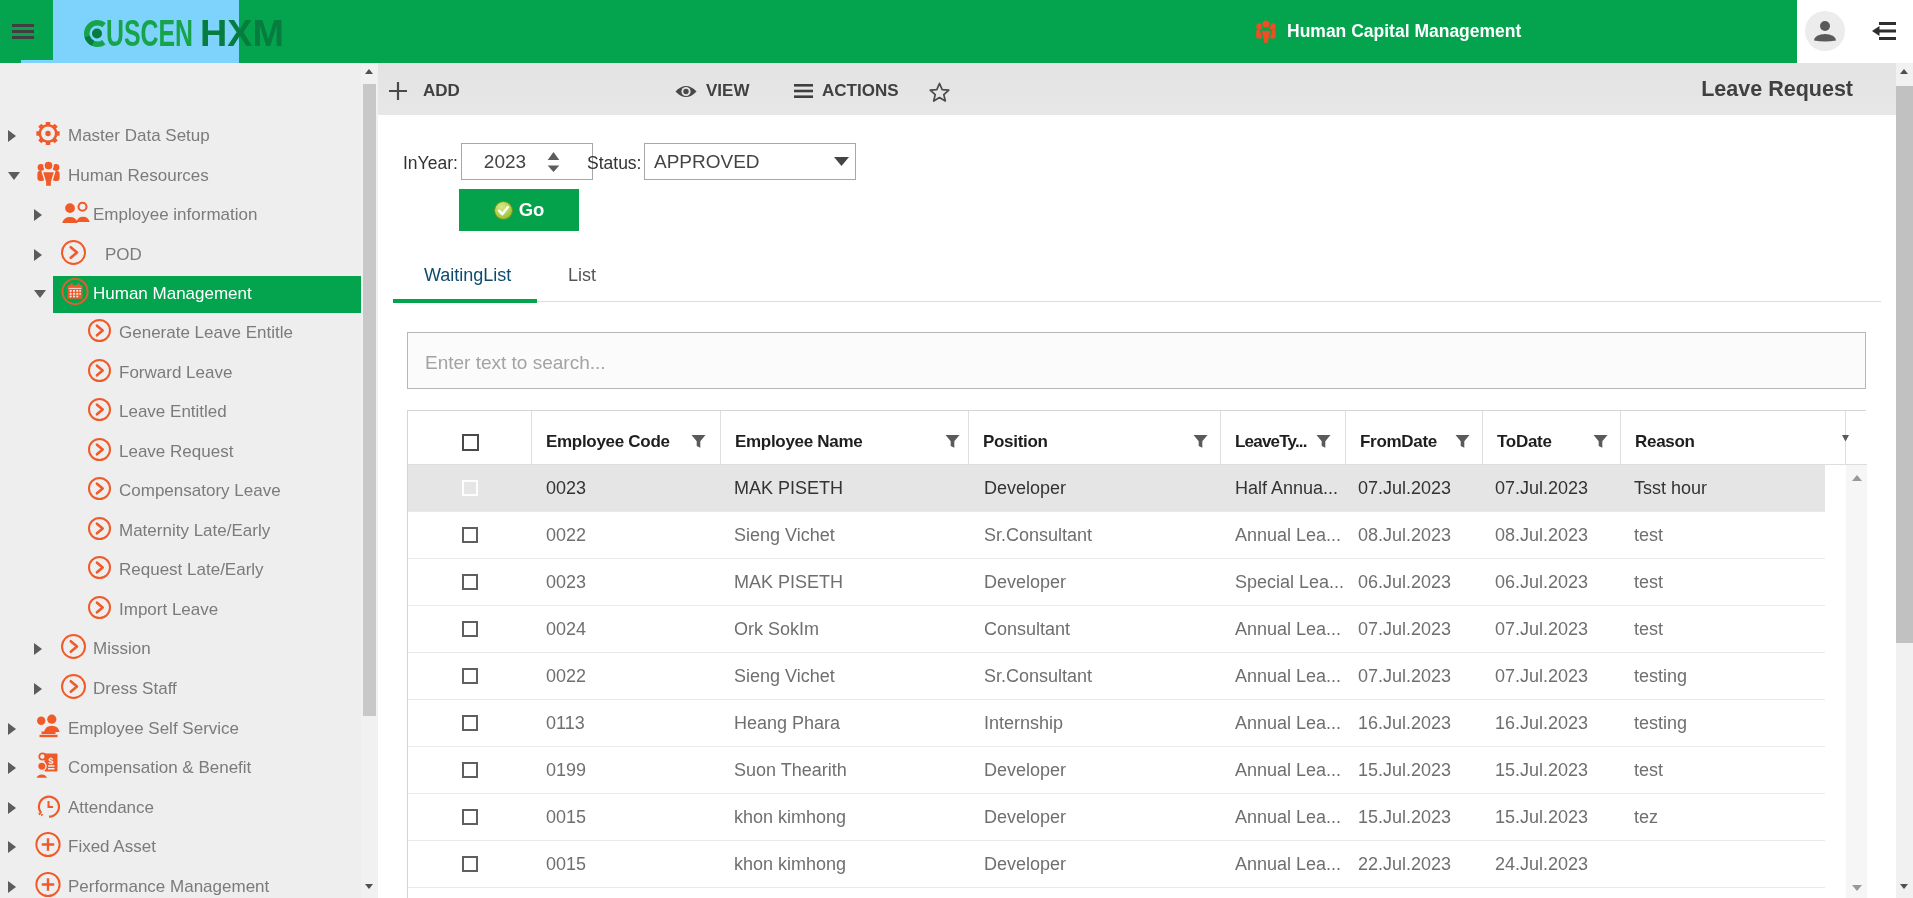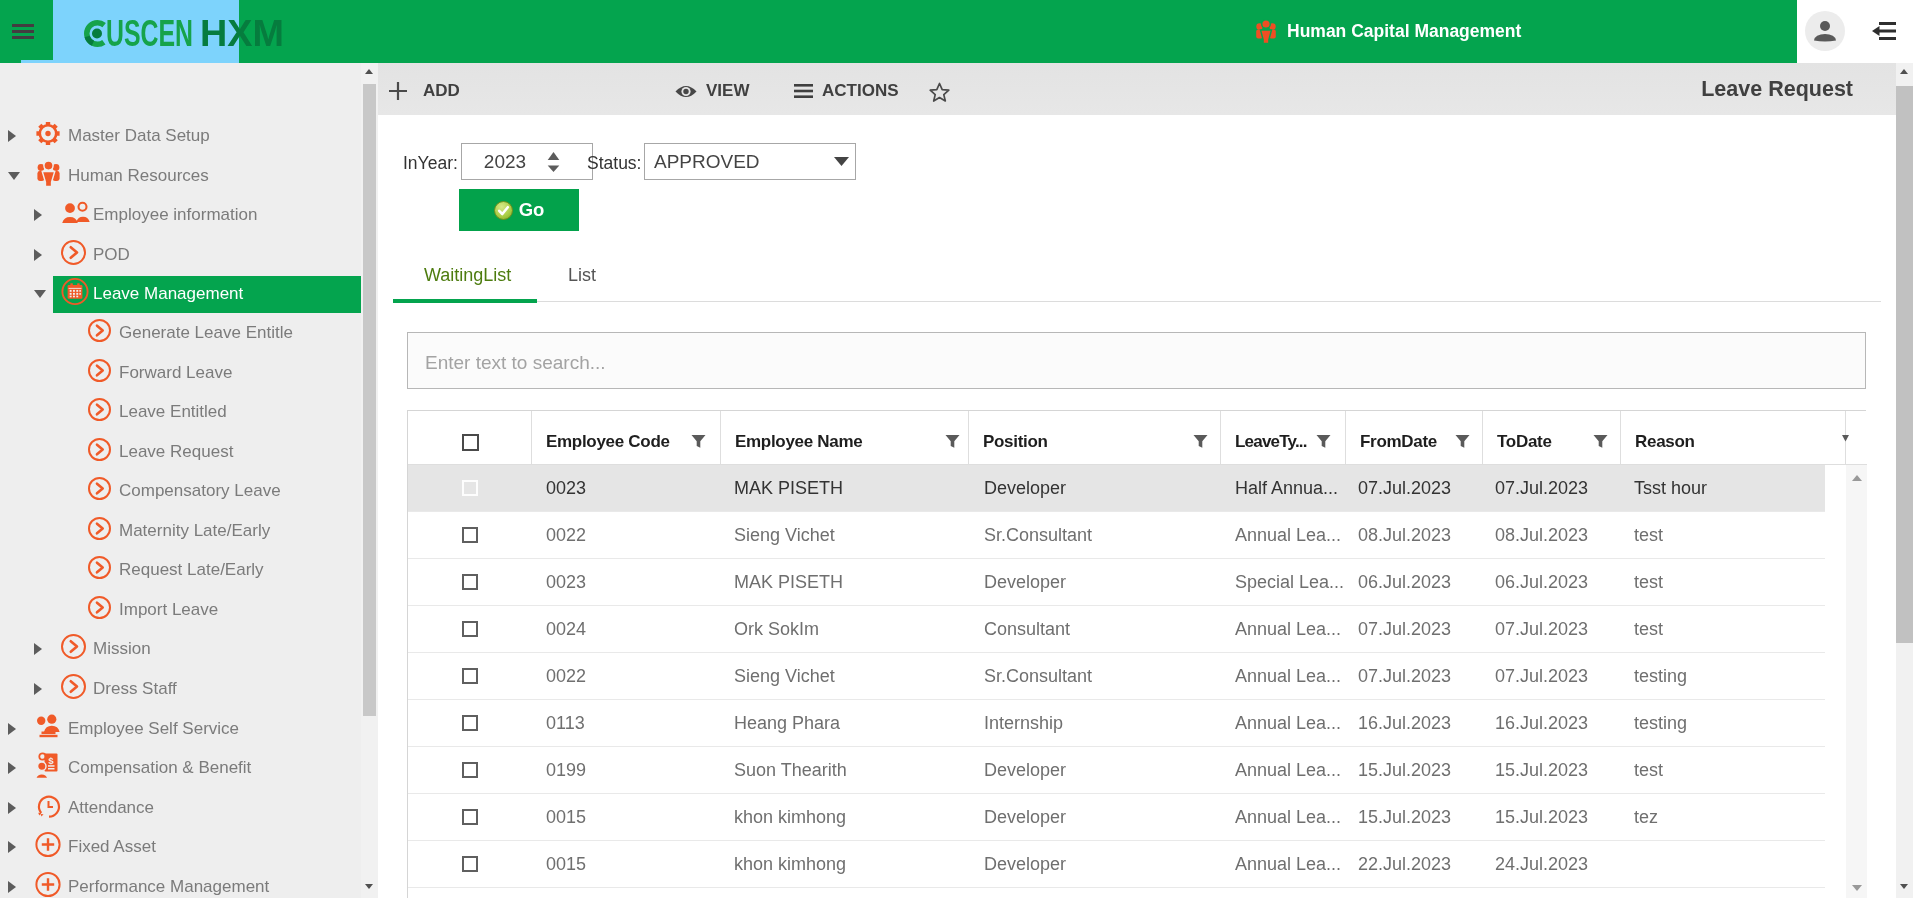--- a/index.html
+++ b/index.html
@@ -157,21 +157,21 @@
             </g>
           </svg></span>
         <span class="lbl" style="left:93px">Employee information</span>
       </div>
     <div class="nav-item" style="top:172px">
         <span class="arr r" style="left:34px"></span>
         <span class="nicon" style="left:61px"><svg width="25" height="25" viewBox="0 0 25 25">
             <circle cx="12.5" cy="12.5" r="11.5" fill="none" stroke="#f05a28" stroke-width="2.0"></circle>
             <path d="M 9.75 7.25 L 16.0 12.5 L 9.75 17.75" fill="none" stroke="#f05a28" stroke-width="2.6" stroke-linecap="round" stroke-linejoin="round"></path>
           </svg></span>
-        <span class="lbl" style="left:93px">POD</span>
+        <span class="lbl" style="left:105px">POD</span>
       </div>
     <div class="nav-item" style="top:211px">
         <span class="arr d" style="left:34px"></span>
         <div style="position:absolute;left:53px;top:2px;width:308px;height:37px;background:#04a44e"></div>
         <span class="nicon" style="left:61px"><svg width="28" height="28" viewBox="0 0 28 28">
             <circle cx="14" cy="14" r="12.6" fill="none" stroke="#f05a28" stroke-width="1.9"></circle>
             <rect x="6.6" y="7.6" width="14.8" height="13.6" rx="1.2" fill="#f05a28"></rect>
             <rect x="9.4" y="5.8" width="2.4" height="3.2" fill="#f05a28"></rect>
             <rect x="16.2" y="5.8" width="2.4" height="3.2" fill="#f05a28"></rect>
             <rect x="7.6" y="10.4" width="12.8" height="0.9" fill="#eeeeee"></rect>
@@ -182,21 +182,21 @@
               <rect x="18.4" y="12.4" width="1.4" height="1.9"></rect>
               <rect x="8.7" y="15.4" width="1.9" height="1.9"></rect>
               <rect x="12" y="15.4" width="1.9" height="1.9"></rect>
               <rect x="15.3" y="15.4" width="1.9" height="1.9"></rect>
               <rect x="18.4" y="15.4" width="1.4" height="1.9"></rect>
               <rect x="8.7" y="18.2" width="1.9" height="1.6"></rect>
               <rect x="12" y="18.2" width="1.9" height="1.6"></rect>
               <rect x="15.3" y="18.2" width="1.9" height="1.6"></rect>
             </g>
           </svg></span>
-        <span class="lbl" style="left:93px;color:#fff">Leave Management</span>
+        <span class="lbl" style="left:93px;color:#fff">Human Management</span>
       </div>
     <div class="nav-item" style="top:250px">
         <span class="nicon" style="left:88px"><svg width="23" height="23" viewBox="0 0 23 23">
             <circle cx="11.5" cy="11.5" r="10.5" fill="none" stroke="#f05a28" stroke-width="2.0"></circle>
             <path d="M 8.97 6.67 L 14.72 11.5 L 8.97 16.33" fill="none" stroke="#f05a28" stroke-width="2.6" stroke-linecap="round" stroke-linejoin="round"></path>
           </svg></span>
         <span class="lbl" style="left:119px">Generate Leave Entitle</span>
       </div>
     <div class="nav-item" style="top:290px">
         <span class="nicon" style="left:88px"><svg width="23" height="23" viewBox="0 0 23 23">
@@ -375,21 +375,21 @@
           <stop offset="0" stop-color="#d8e98a"></stop>
               <stop offset="0.6" stop-color="#a8cc43"></stop>
               <stop offset="1" stop-color="#7da325"></stop>
         </radialGradient>
           </defs>
         <circle cx="9.5" cy="9.5" r="9" fill="url(#gg)" stroke="#6e8f1f" stroke-width="1"></circle>
         <path d="M 5.2 9.8 L 8.3 13 L 13.8 6.2" fill="none" stroke="#fff" stroke-width="2.6" stroke-linecap="round" stroke-linejoin="round"></path>
       </svg>
       <span>Go</span>
     </div>
-    <div class="tab" style="left:46px;top:202px;color:#4d7c0f">WaitingList</div>
+    <div class="tab" style="left:46px;top:202px;color:#0c4a6e">WaitingList</div>
     <div class="tab" style="left:190px;top:202px;color:#555">List</div>
     <div id="tab-line"></div>
     <div id="tab-green"></div>
     <div id="searchbox">
         <span class="ph">Enter text to search...</span>
       </div>
 
     <div id="grid">
     <div class="hcell" style="left:0px;width:124px">
     <span class="abs" style="left:54px;top:23px;width:17px;height:17px;border:2px solid #4a4a4a"></span>

